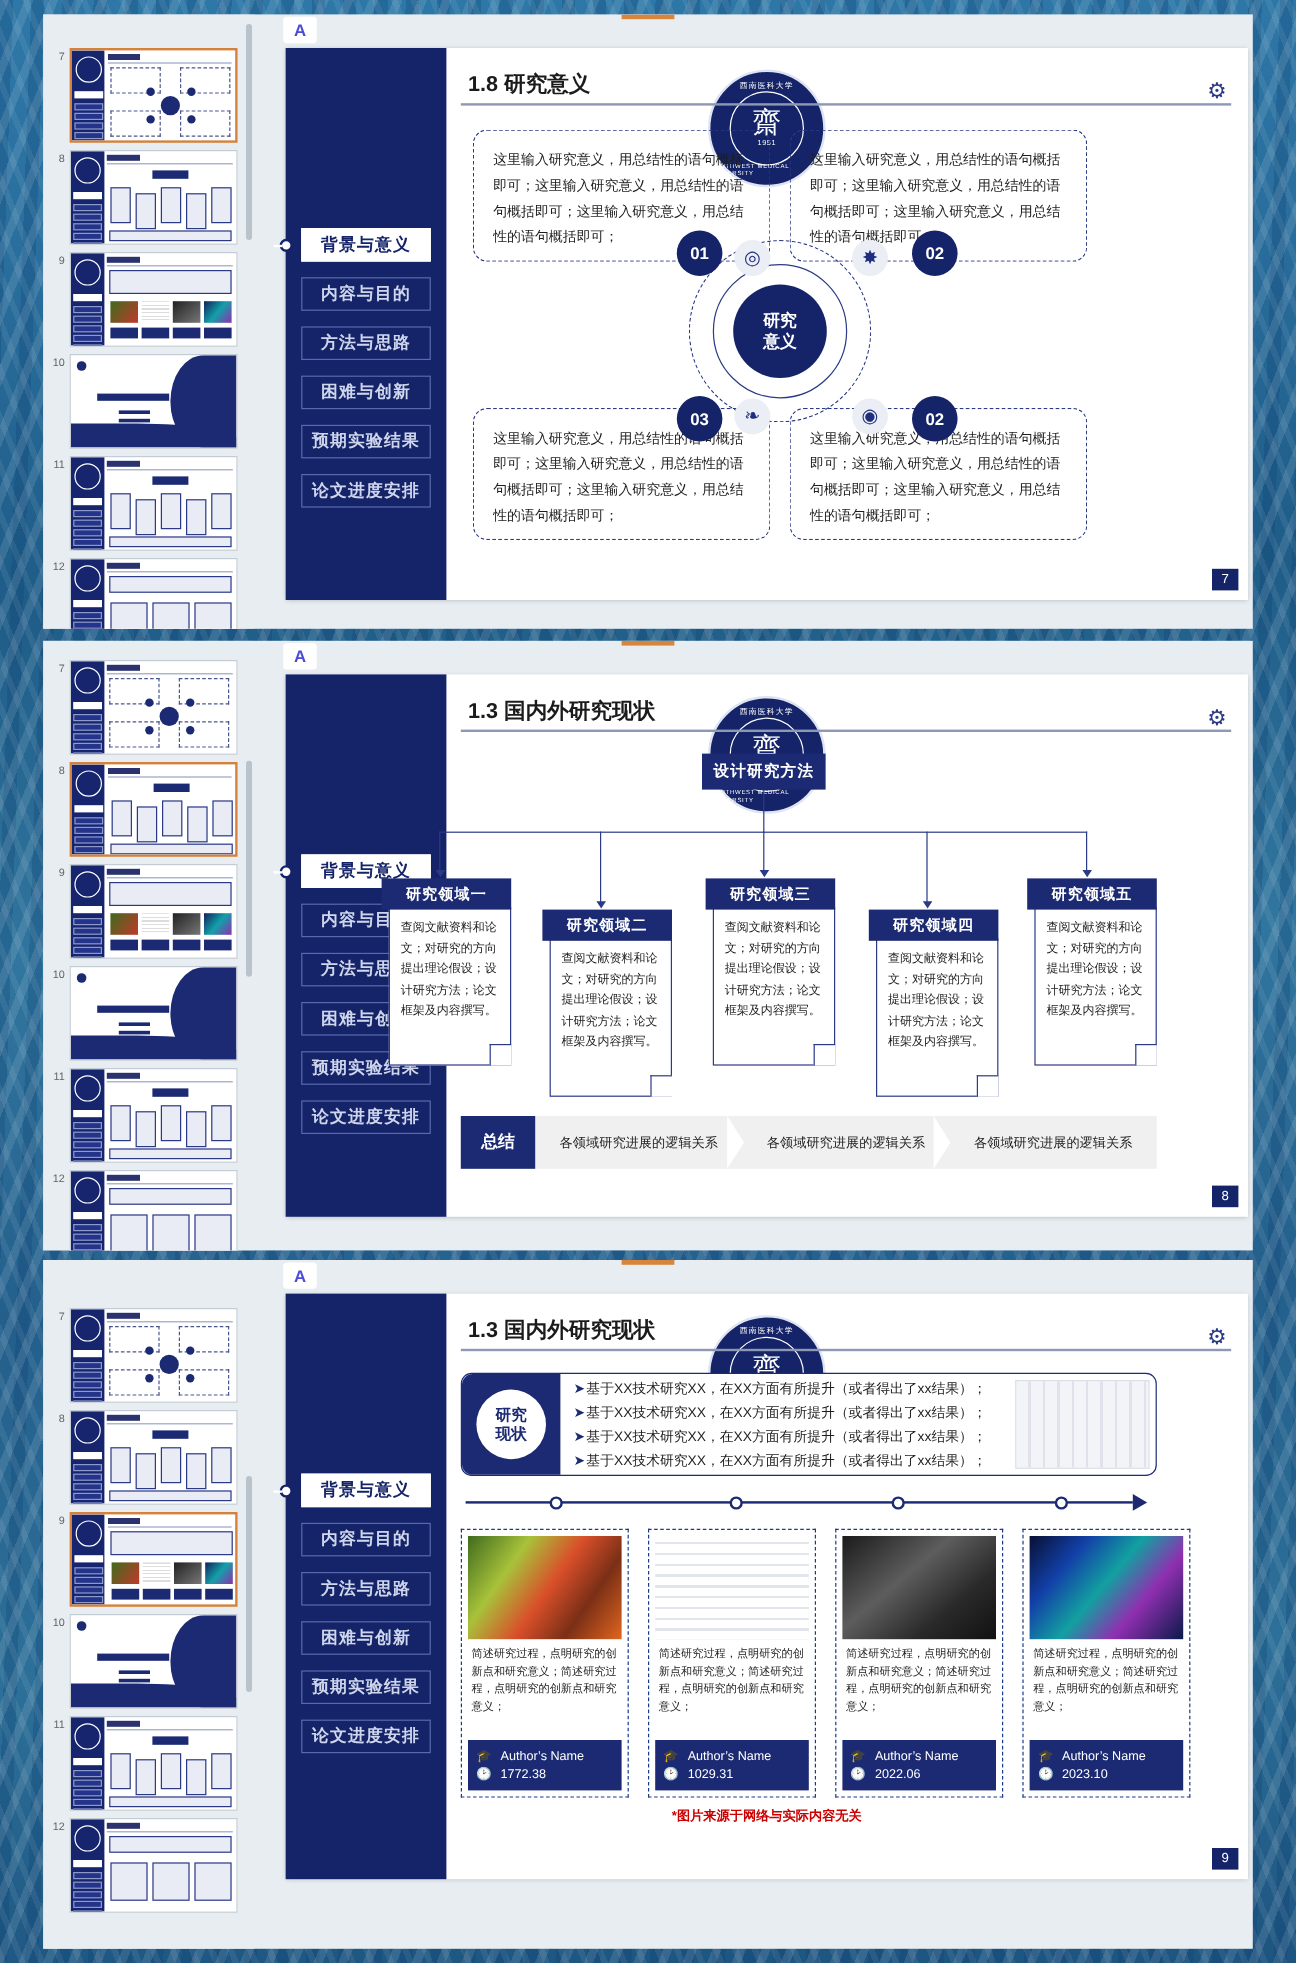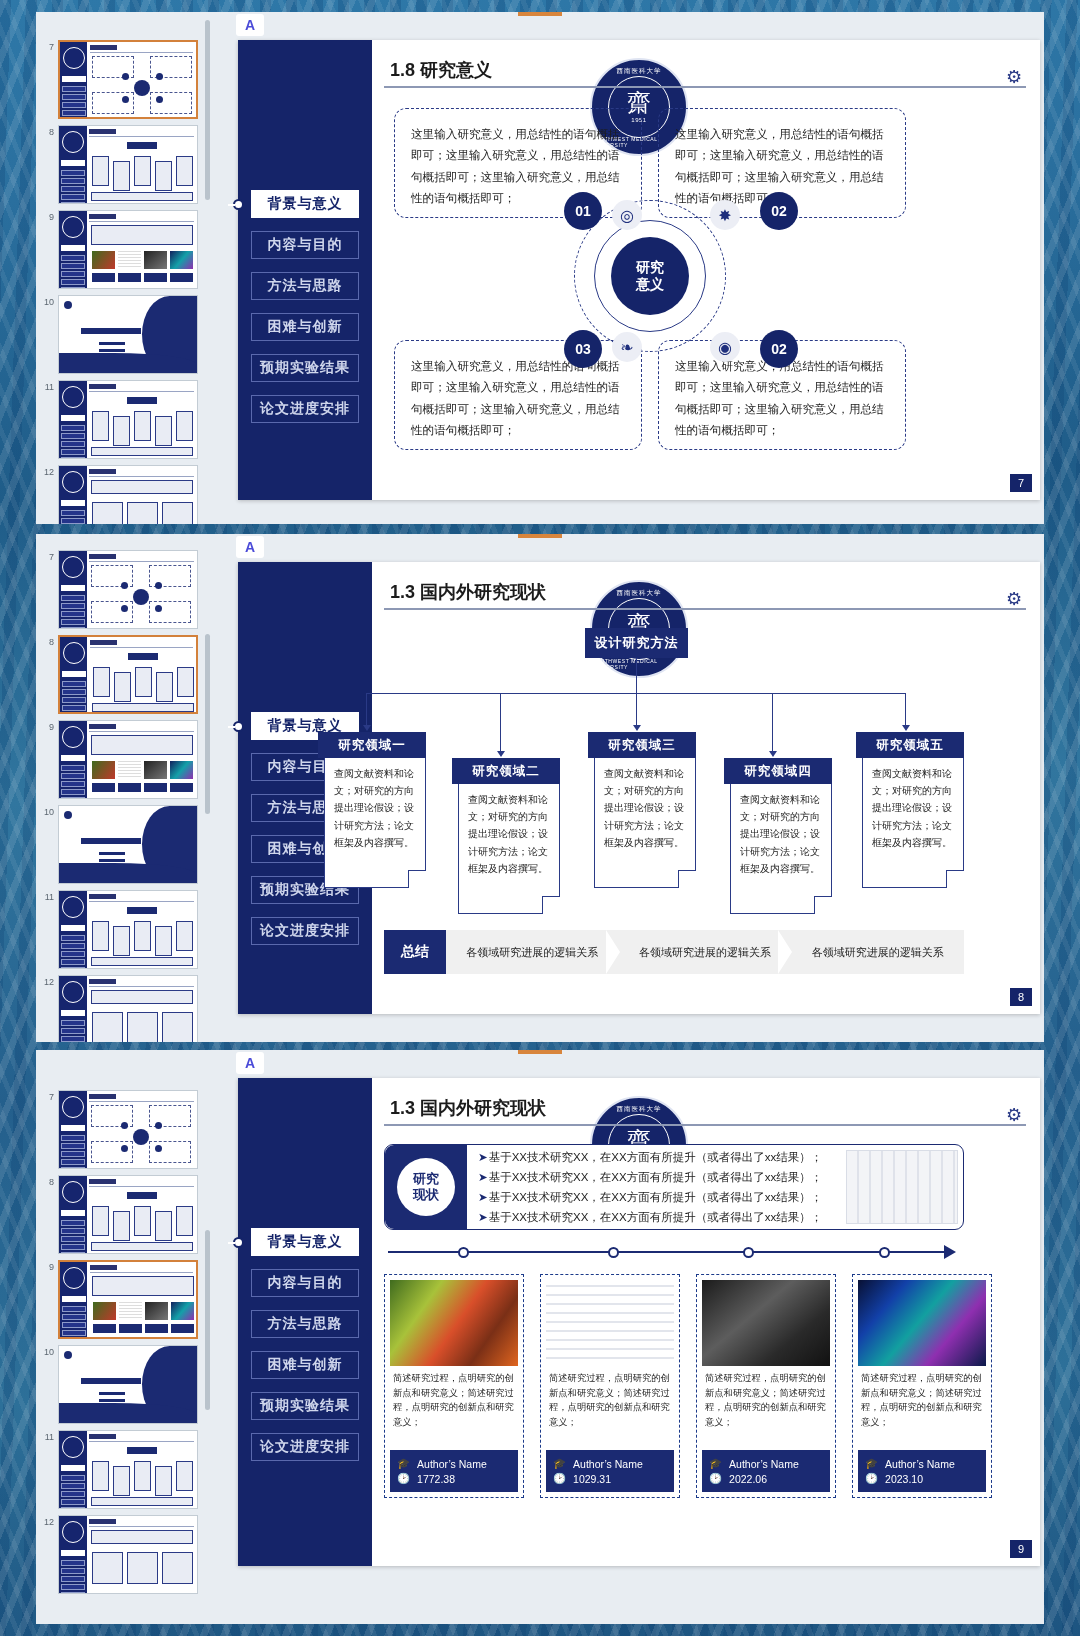--- a/index.html
+++ b/index.html
@@ -823,17 +823,18 @@
               <span>🎓</span>
               <span>Author’s Name</span>
             </div>
           <div class="row">
               <span>🕑</span>
               <span>2023.10</span>
             </div>
         </div>
       </div>
 
+      <div class="footnote" style="top:428px;">*图片来源于网络与实际内容无关</div>
 
       <div class="pagebadge">9</div>
     </div>
   </div>
 </div>
 
 </body></html>

